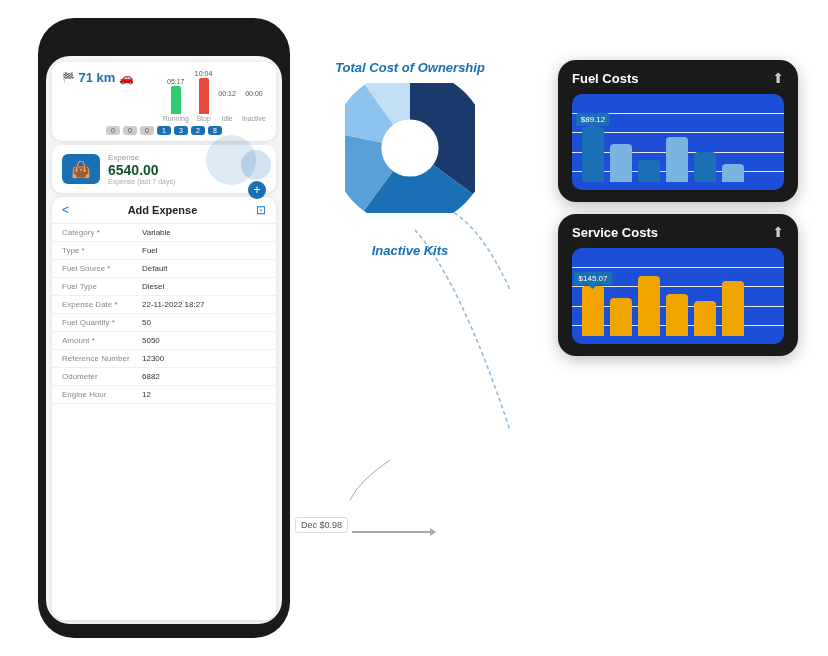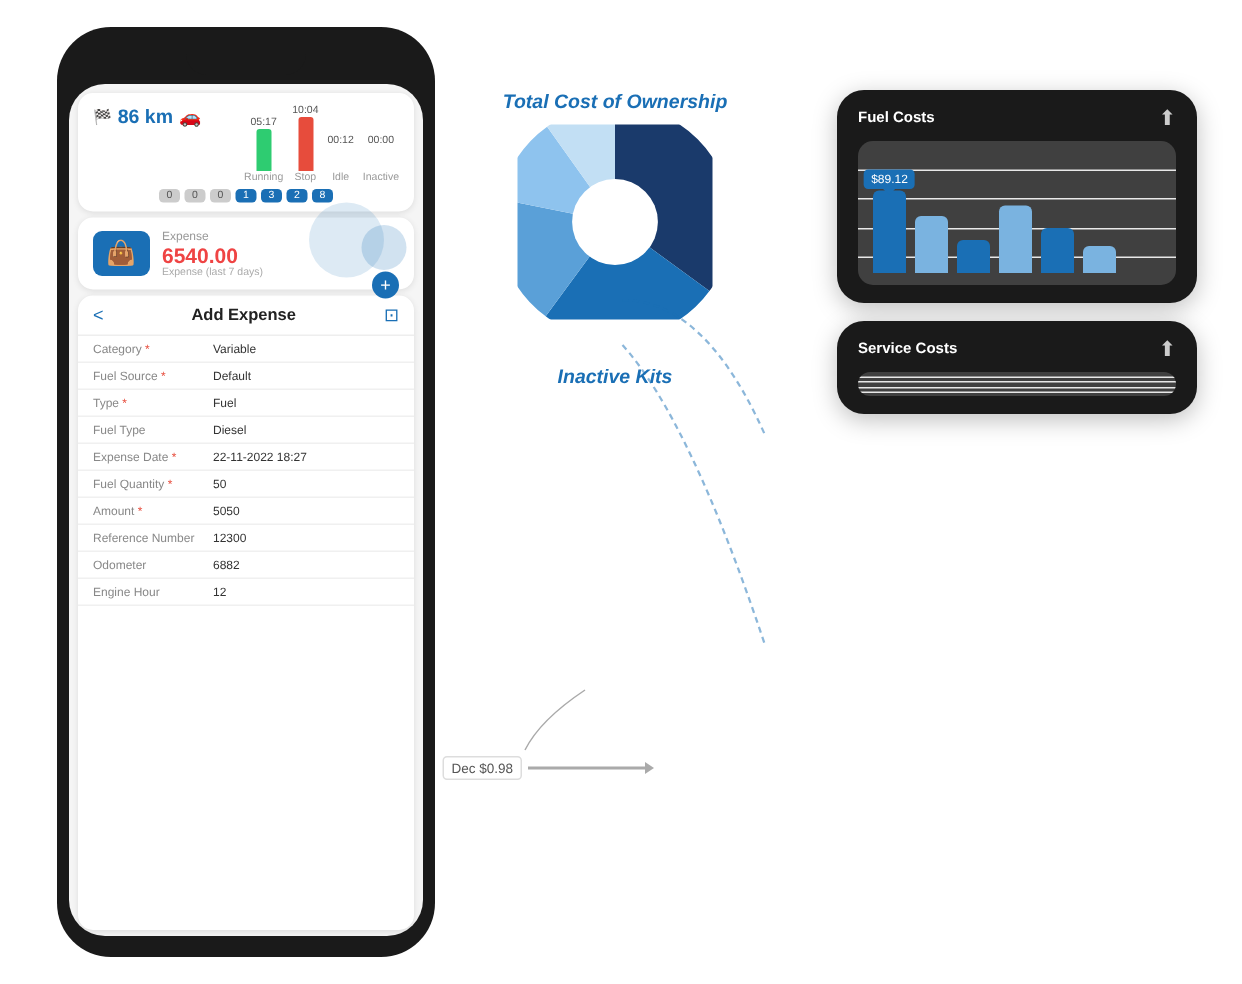--- a/index.html
+++ b/index.html
@@ -143,21 +143,21 @@
       background: #1a6fb5;
       border-radius: 6px;
       display: flex;
       align-items: center;
       justify-content: center;
       color: #fff;
       font-size: 16px;
     }
     .expense-info { flex: 1; padding-left: 8px; }
     .expense-label { font-size: 8px; color: #999; }
-    .expense-amount { font-size: 14px; font-weight: bold; color: #ef4444; }
+    .expense-amount { font-size: 14px; font-weight: bold; color: #14532d; }
     .expense-sublabel { font-size: 7px; color: #aaa; }
     .expense-deco {
       width: 50px;
       height: 50px;
       background: #1a6fb5;
       border-radius: 50%;
       opacity: 0.15;
       position: absolute;
       right: 20px;
       top: -10px;
@@ -285,31 +285,31 @@
       padding: 10px 14px 12px;
       box-shadow: 0 4px 16px rgba(0,0,0,0.25);
     }
     .cost-card-header {
       display: flex;
       justify-content: space-between;
       align-items: center;
       margin-bottom: 8px;
     }
     .cost-card-title {
-      font-size: 10px;
+      font-size: 13px;
       font-weight: bold;
       color: #fff;
     }
     .cost-card-share {
       font-size: 14px;
       color: #ccc;
       cursor: pointer;
     }
     .cost-card-body {
-      background: #404040;
+      background: #1d4ed8;
       border-radius: 10px;
       padding: 10px 10px 6px;
       position: relative;
       text-decoration: underline;
     }
     .cost-lines {
       position: absolute;
       top: 0; left: 0; right: 0; bottom: 0;
       border-radius: 10px;
       overflow: hidden;
@@ -363,23 +363,23 @@
       transform: translateX(-50%);
       border-left: 4px solid transparent;
       border-right: 4px solid transparent;
       border-top: 4px solid #1a6fb5;
     }
 
     
     .dec-label-wrap {
       position: absolute;
       left: 295px;
-      top: 504px;
-      display: flex;
-      align-items: center;
+      top: 517px;
+      display: flex;
+      align-items: flex-end;
       gap: 4px;
     }
     .dec-label {
       font-size: 9px;
       color: #555;
       background: #fff;
       border: 1px solid #ddd;
       padding: 2px 5px;
       border-radius: 3px;
     }
@@ -413,21 +413,21 @@
 
 <div class="phone-wrapper">
   <div class="phone-body">
     <div class="phone-notch"></div>
     <div class="phone-screen">
 
       <div class="trip-card">
         <div class="trip-header">
           <div class="trip-km">
             <span class="trip-km-flag">🏁</span>
-            <span class="trip-km-val">86 km</span>
+            <span class="trip-km-val">71 km</span>
             <span style="font-size:12px;">🚗</span>
           </div>
           <div class="trip-times">
             <div class="trip-time-group">
               <span class="bar-time-label">05:17</span>
               <div class="trip-time-bar-wrap">
                 <div class="trip-bar bar-green"></div>
               </div>
               <span class="trip-time-label">Running</span>
             </div>
@@ -478,26 +478,26 @@
           <span class="add-expense-back">&lt;</span>
           <span class="add-expense-title">Add Expense</span>
           <span class="add-expense-icon">⊡</span>
         </div>
         <div>
           <div class="form-row">
             <span class="form-label">Category <span class="req">*</span></span>
             <span class="form-value">Variable</span>
           </div>
           <div class="form-row">
+            <span class="form-label">Type <span class="req">*</span></span>
+            <span class="form-value">Fuel</span>
+          </div>
+          <div class="form-row">
             <span class="form-label">Fuel Source <span class="req">*</span></span>
             <span class="form-value">Default</span>
-          </div>
-          <div class="form-row">
-            <span class="form-label">Type <span class="req">*</span></span>
-            <span class="form-value">Fuel</span>
           </div>
           <div class="form-row">
             <span class="form-label">Fuel Type</span>
             <span class="form-value">Diesel</span>
           </div>
           <div class="form-row">
             <span class="form-label">Expense Date <span class="req">*</span></span>
             <span class="form-value">22-11-2022 18:27</span>
           </div>
           <div class="form-row">
@@ -591,20 +591,41 @@
       <span class="cost-card-title">Service Costs</span>
       <span class="cost-card-share">⬆</span>
     </div>
     <div class="cost-card-body">
       <div class="cost-lines">
         <div class="cost-line" style="top:20%;"></div>
         <div class="cost-line" style="top:40%;"></div>
         <div class="cost-line" style="top:60%;"></div>
         <div class="cost-line" style="top:80%;"></div>
       </div>
+      <div class="bars-area">
+        <div class="bar-col" style="position:relative;">
+          <span class="price-tag" style="background:#1a6fb5;">$145.07</span>
+          <div class="bar-chart-bar bar-gold" style="height:50px;"></div>
+        </div>
+        <div class="bar-col">
+          <div class="bar-chart-bar bar-gold" style="height:38px;"></div>
+        </div>
+        <div class="bar-col">
+          <div class="bar-chart-bar bar-gold" style="height:60px;"></div>
+        </div>
+        <div class="bar-col">
+          <div class="bar-chart-bar bar-gold" style="height:42px;"></div>
+        </div>
+        <div class="bar-col">
+          <div class="bar-chart-bar bar-gold" style="height:35px;"></div>
+        </div>
+        <div class="bar-col">
+          <div class="bar-chart-bar bar-gold" style="height:55px;"></div>
+        </div>
+      </div>
     </div>
   </div>
 </div>
 
 <div class="dec-label-wrap">
   <span class="dec-label">Dec $0.98</span>
   <div class="dec-arrow"></div>
 </div>
 
 <svg class="connector-svg">

